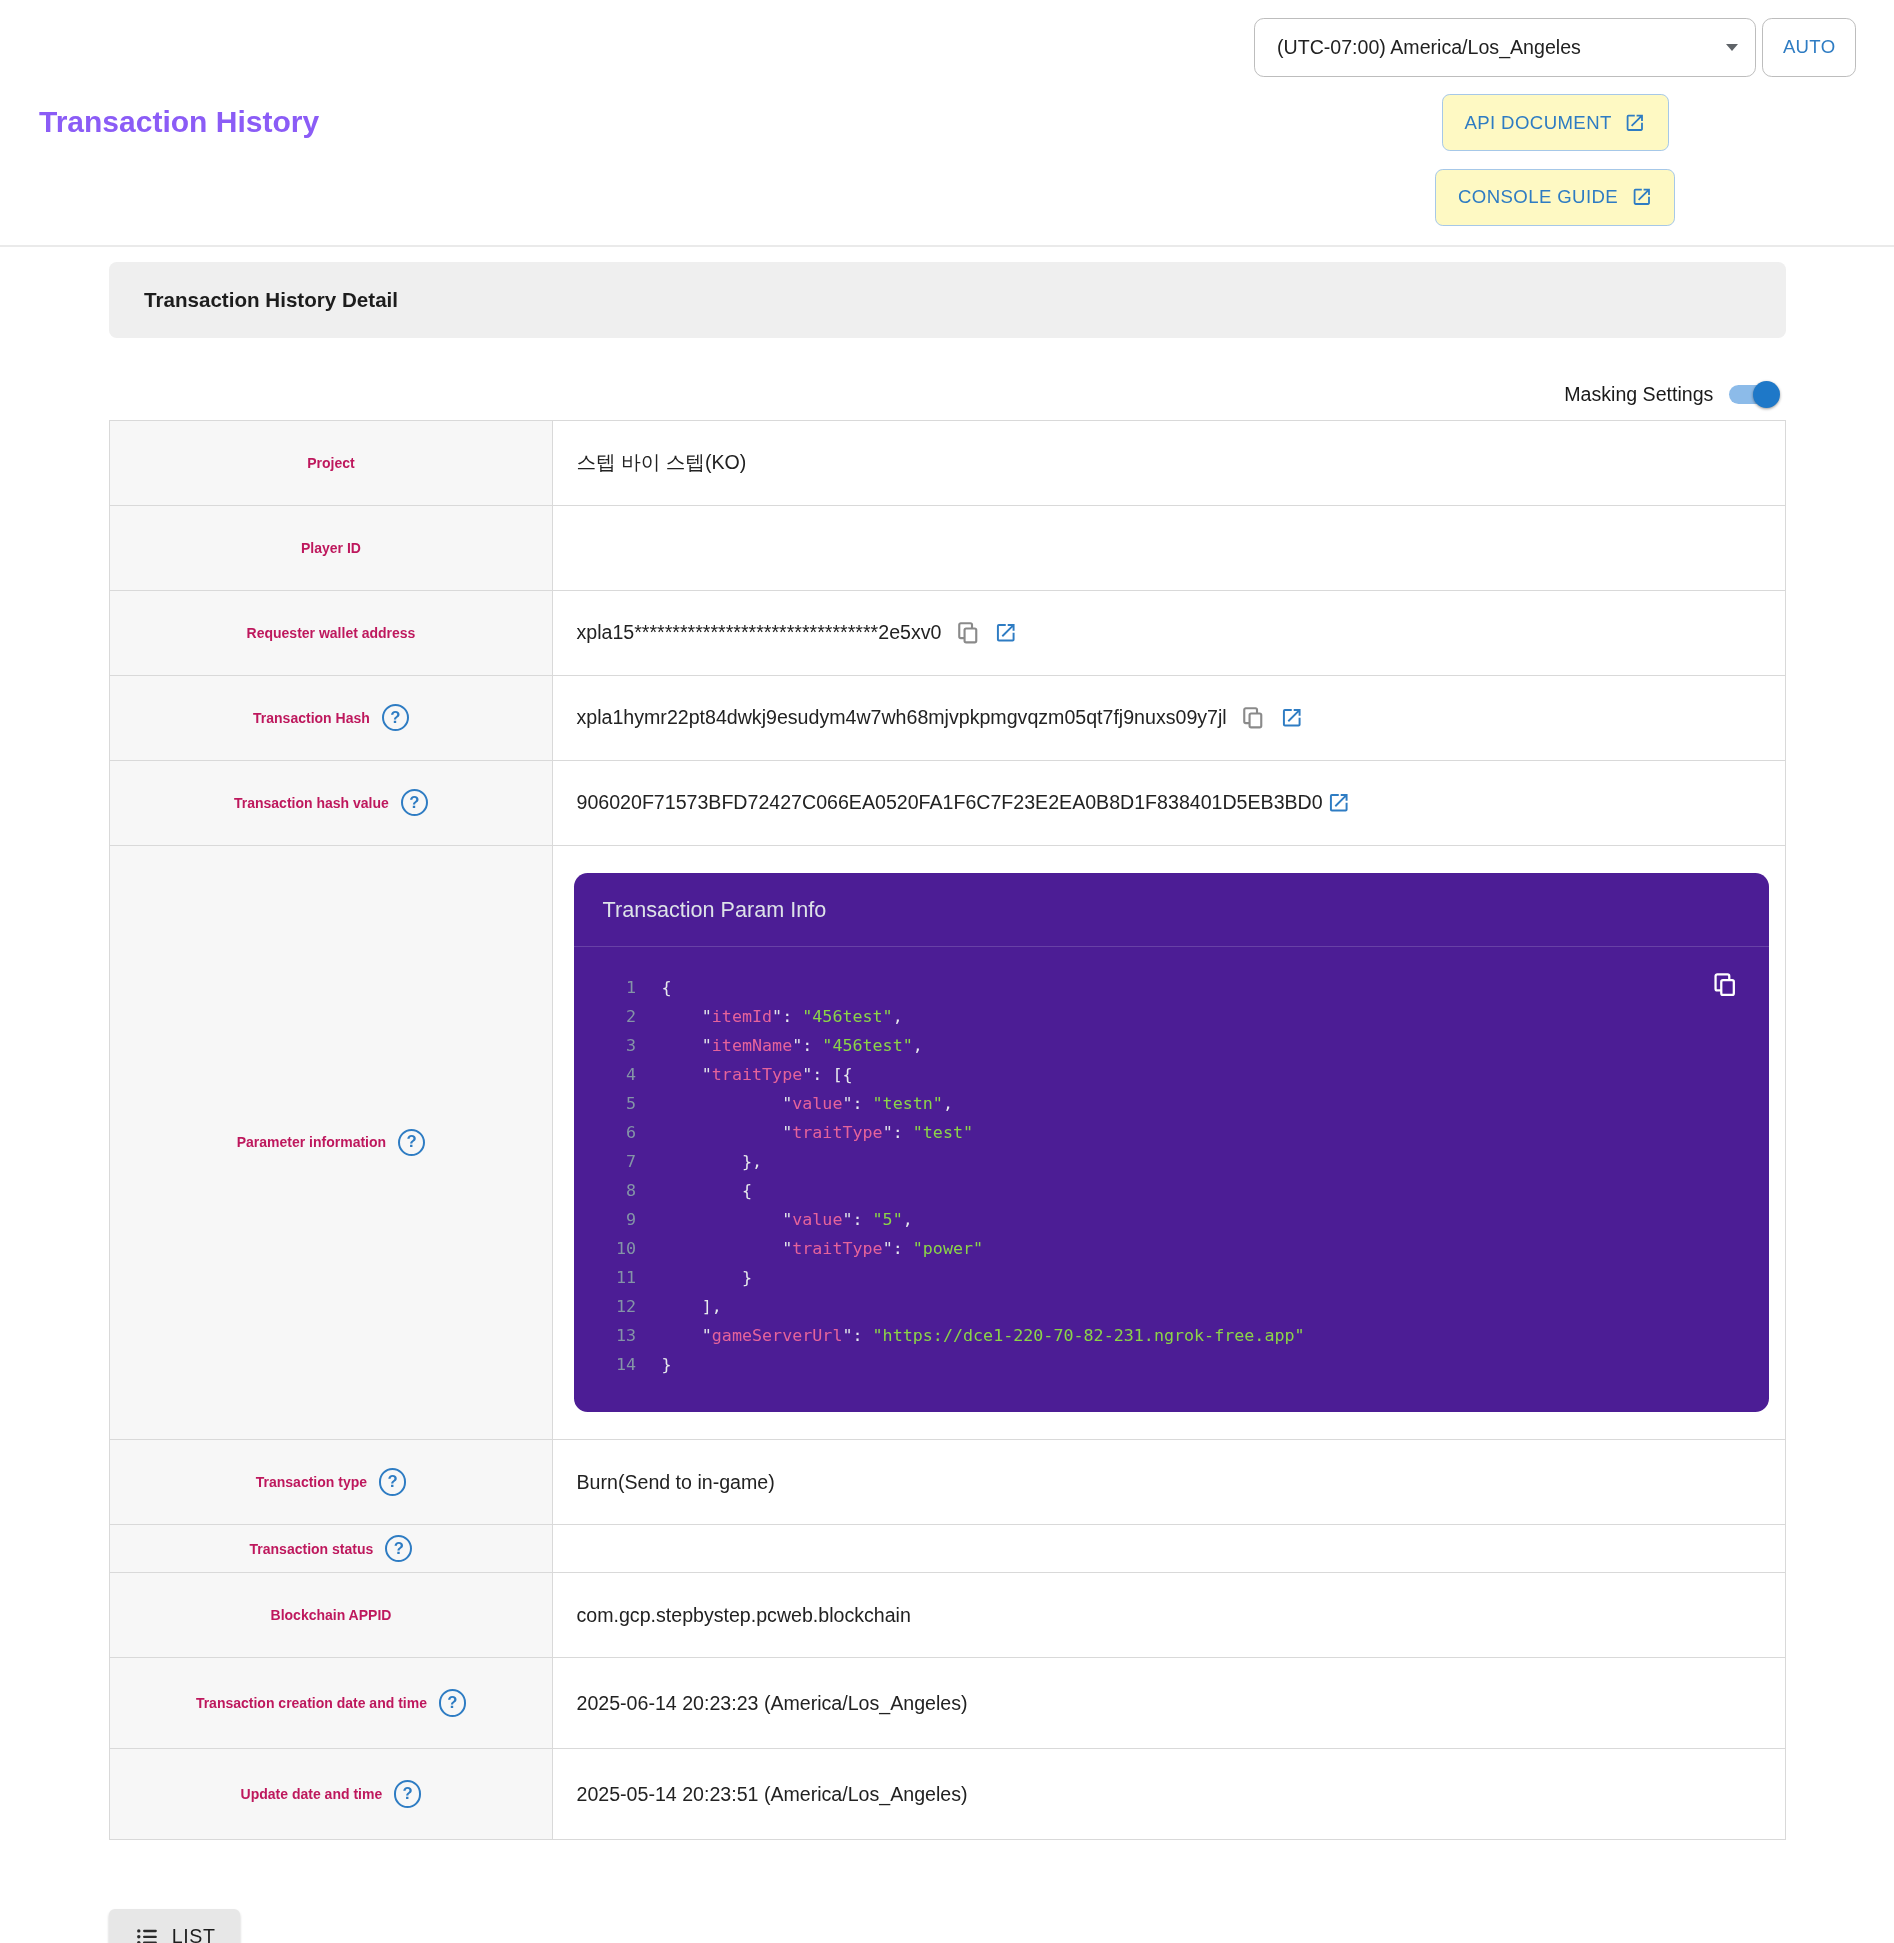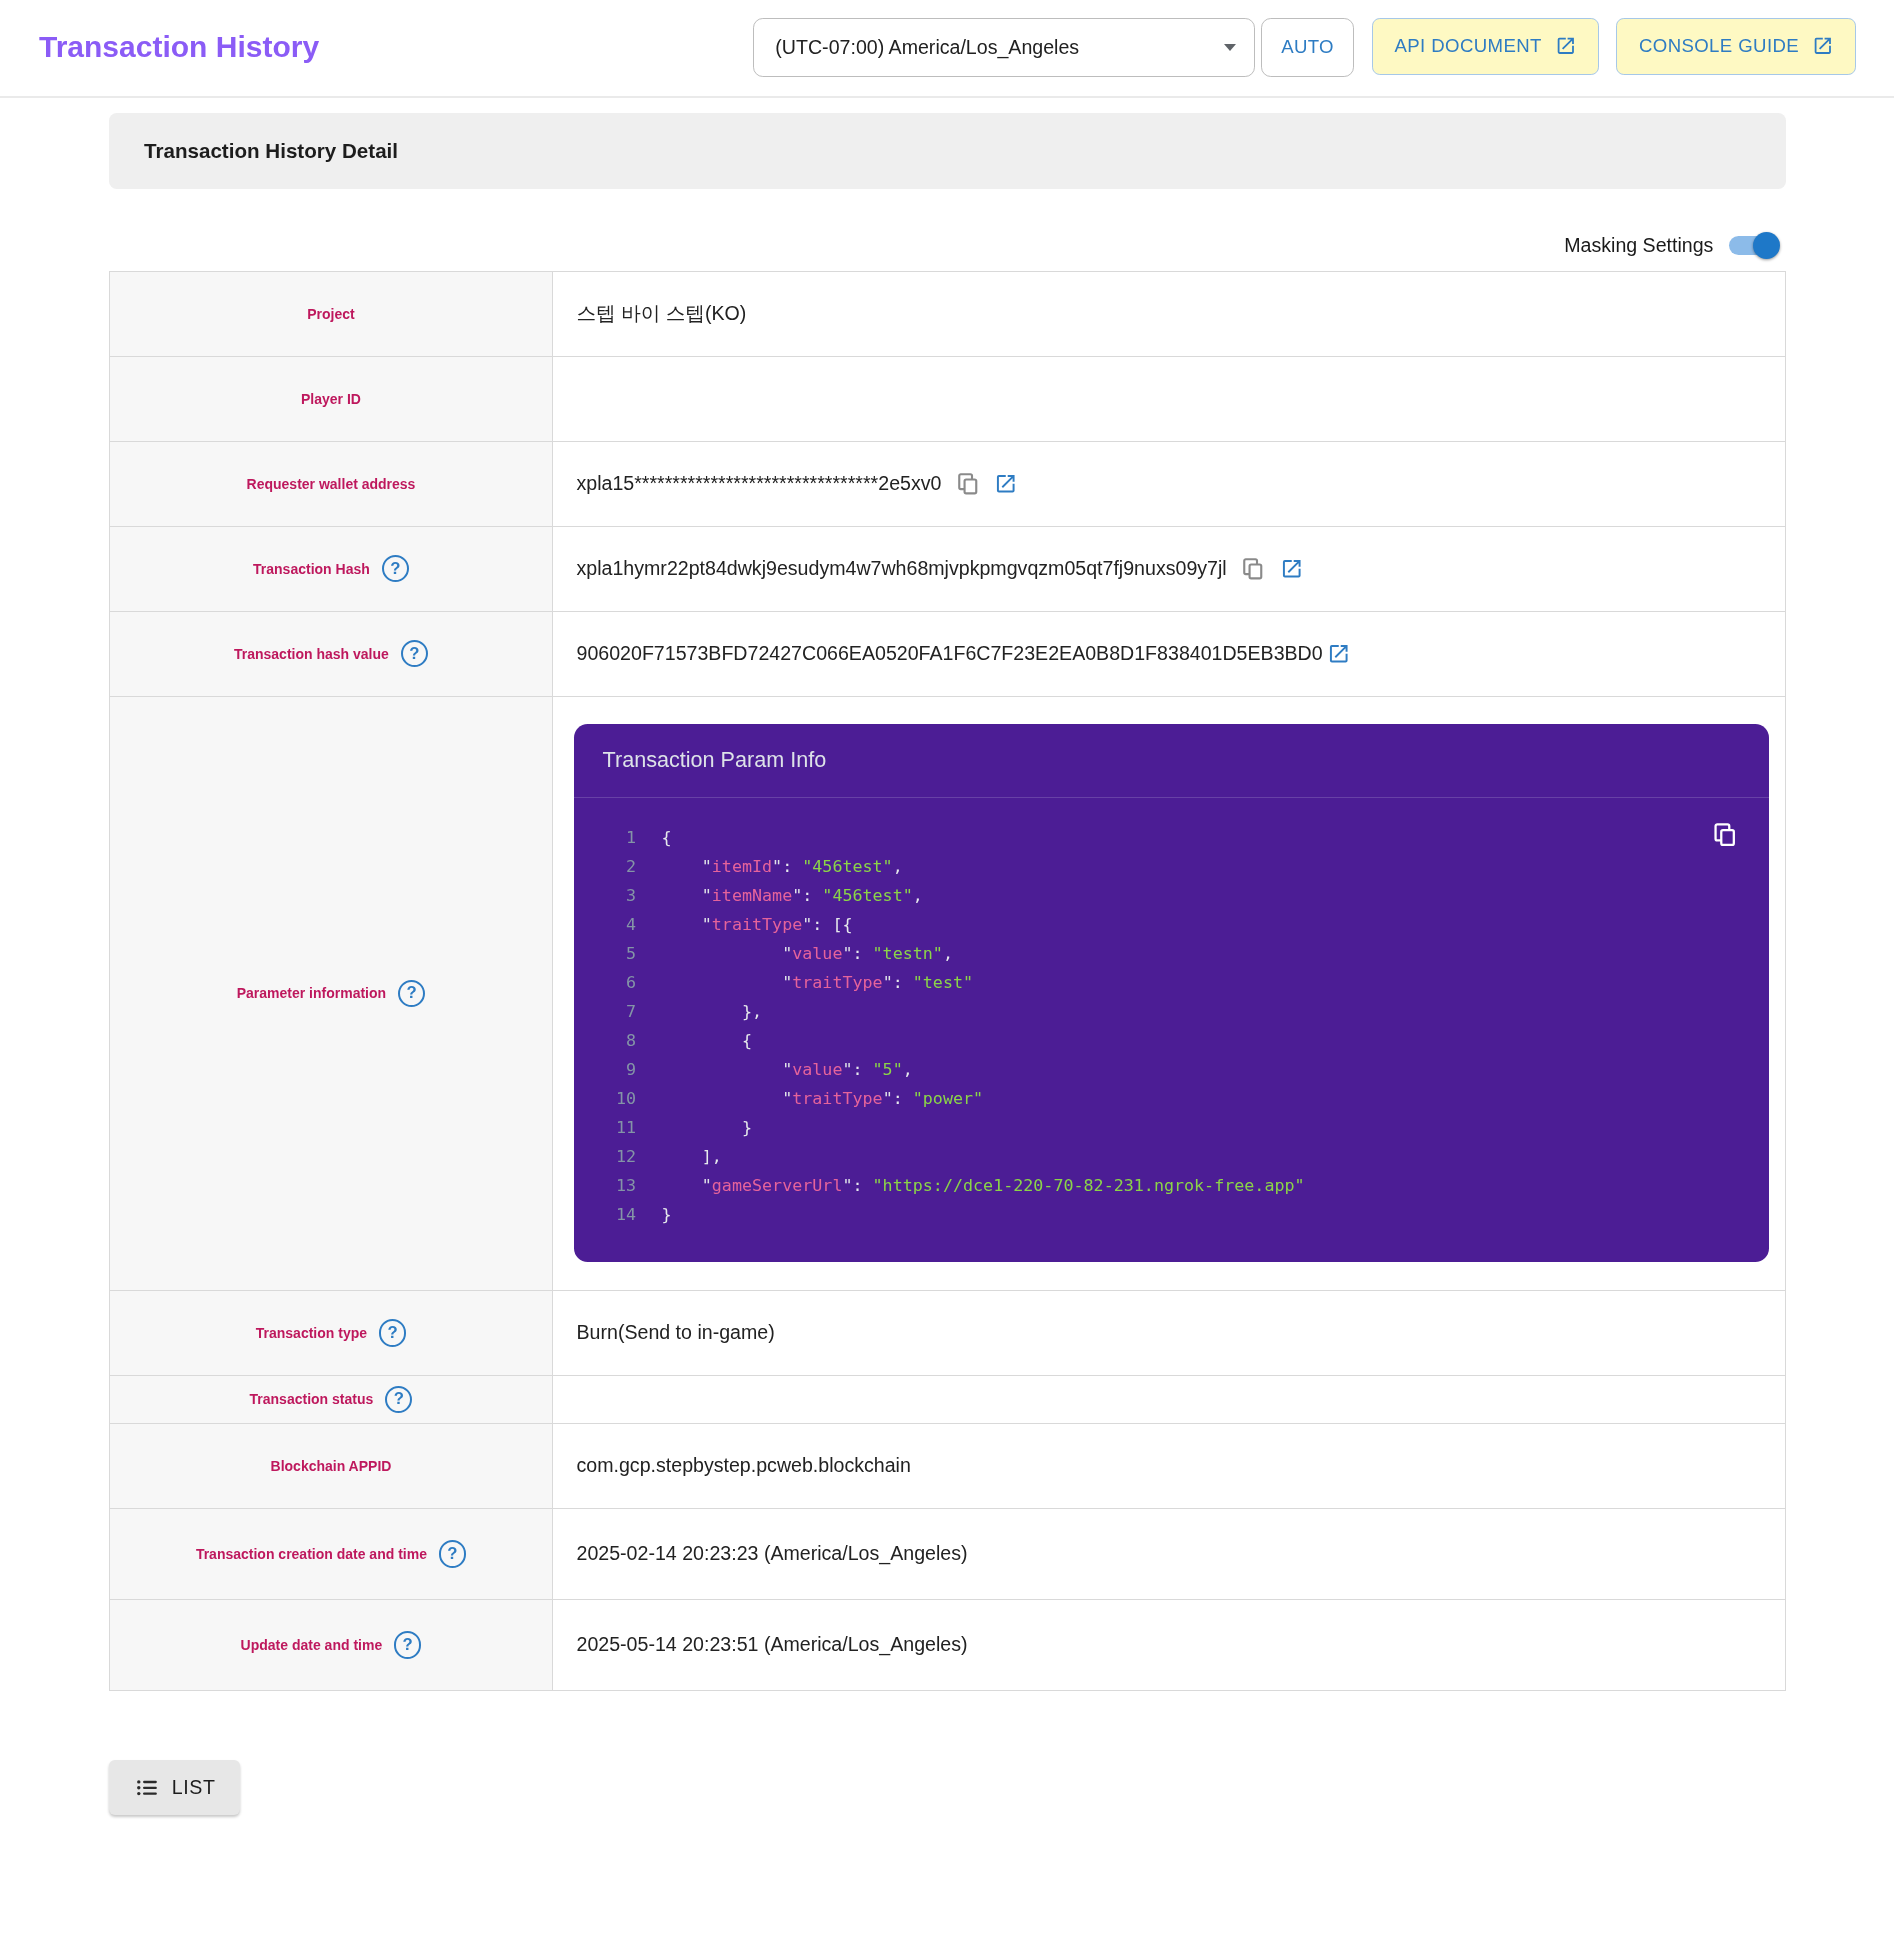--- a/index.html
+++ b/index.html
@@ -10,21 +10,21 @@
     color:#212121;
   }
 
   
   .page-header {
     display:flex; align-items:center;
     padding:17.6px 39px 19.6px 39px;
     border-bottom:2px solid #eaeaea;
   }
   .page-title { font-size:30px; font-weight:600; color:#8b5cf6; }
-  .header-controls { margin-left:auto; display:flex; align-items:flex-start; gap:17.6px; }
+  .header-controls { margin-left:auto; display:flex; align-items:center; gap:17.6px;flex-direction:column; }
   .tz-group { display:flex; gap:5.9px; }
   .tz-select {
     width:502px; height:59px;
     border:1px solid #bdbdbd; border-radius:9.8px;
     display:flex; align-items:center;
     padding:0 17.6px 0 21.6px; font-size:19.6px; color:#212121;
     background:#fff; cursor:pointer;
   }
   .caret {
     margin-left:auto; width:0; height:0;
@@ -358,21 +358,21 @@
           <span class="val-text">com.gcp.stepbystep.pcweb.blockchain</span>
         </div>
     </div>
 
     <div class="trow dates">
       <div class="tlabel">
         <span class="lbl">Transaction creation date and time</span>
         <span class="help">?</span>
       </div>
       <div class="tvalue">
-          <span class="val-text">2025-02-14 20:23:23 (America/Los_Angeles)</span>
+          <span class="val-text">2025-06-14 20:23:23 (America/Los_Angeles)</span>
         </div>
     </div>
 
     <div class="trow dates">
       <div class="tlabel">
         <span class="lbl">Update date and time</span>
         <span class="help">?</span>
       </div>
       <div class="tvalue">
           <span class="val-text">2025-05-14 20:23:51 (America/Los_Angeles)</span>

